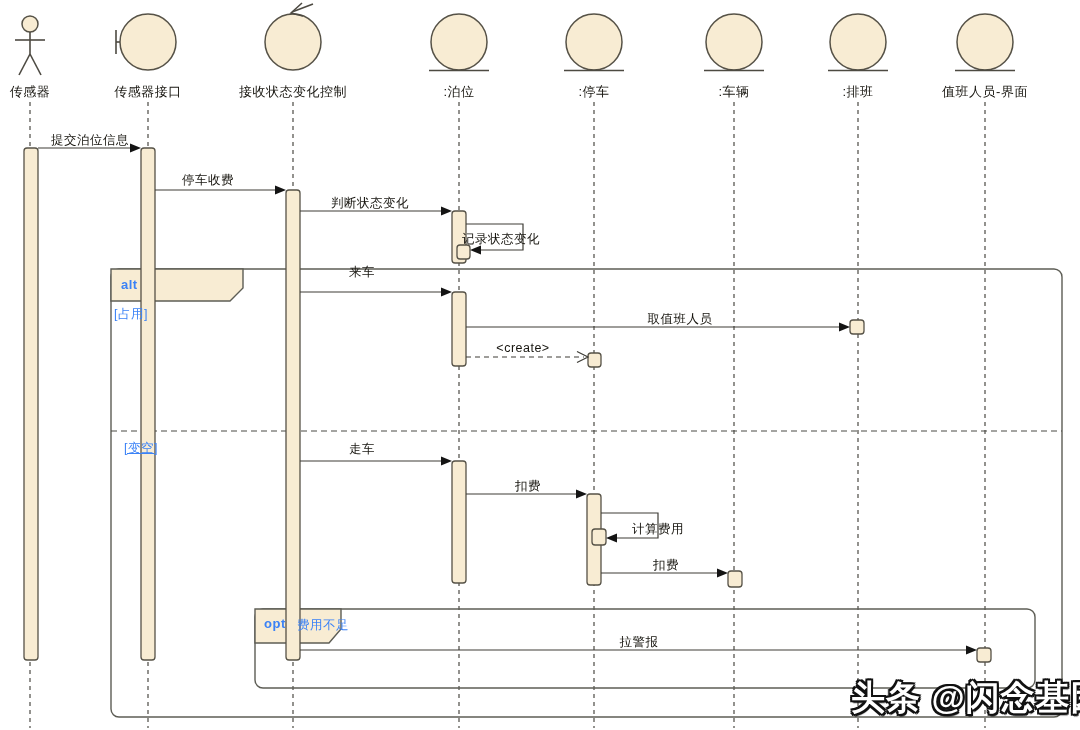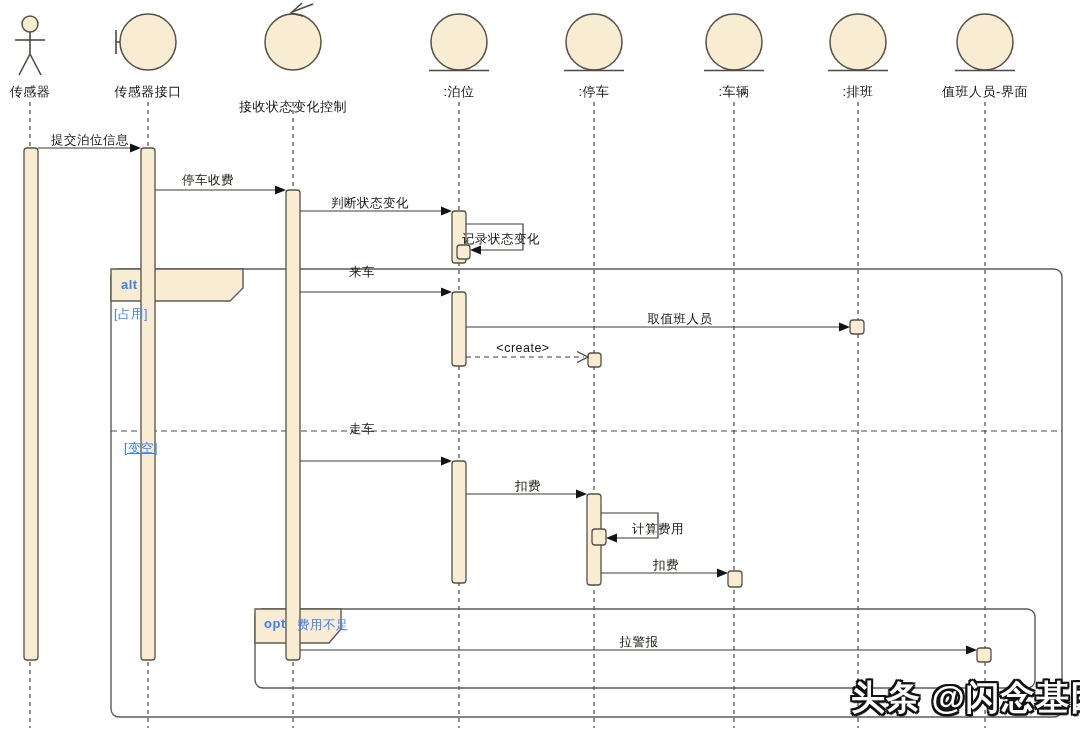--- a/index.html
+++ b/index.html
@@ -190,35 +190,35 @@
       </g>
       <g>
         <line class="msg" x1="300" y1="650" x2="967" y2="650"></line>
         <polygon class="head" points="977,650 966,645.5 966,654.5"></polygon>
       </g>
     </g>
   </svg>
 
   <div class="lbl plabel" style="left:30px;top:83px;">传感器</div>
   <div class="lbl plabel" style="left:148px;top:83px;">传感器接口</div>
-  <div class="lbl plabel" style="left:293px;top:83px;margin-top:15px;">接收状态变化控制</div>
+  <div class="lbl plabel" style="left:293px;top:83px;">接收状态变化控制</div>
   <div class="lbl plabel" style="left:459px;top:83px;">:泊位</div>
   <div class="lbl plabel" style="left:594px;top:83px;">:停车</div>
   <div class="lbl plabel" style="left:734px;top:83px;">:车辆</div>
   <div class="lbl plabel" style="left:858px;top:83px;">:排班</div>
   <div class="lbl plabel" style="left:985px;top:83px;">值班人员-界面</div>
 
   <div class="lbl" style="left:90px;top:132px;">提交泊位信息</div>
   <div class="lbl" style="left:208px;top:172px;">停车收费</div>
   <div class="lbl" style="left:370px;top:195px;">判断状态变化</div>
   <div class="lbl" style="left:501px;top:231px;">记录状态变化</div>
   <div class="lbl" style="left:362px;top:264px;">来车</div>
   <div class="lbl" style="left:656px;top:311px;margin-left:24px;">取值班人员</div>
   <div class="lbl" style="left:523px;top:341px;">&lt;create&gt;</div>
-  <div class="lbl" style="left:362px;top:421px;">走车</div>
+  <div class="lbl" style="left:362px;top:441px;">走车</div>
   <div class="lbl" style="left:528px;top:478px;">扣费</div>
   <div class="lbl" style="left:658px;top:521px;">计算费用</div>
   <div class="lbl" style="left:666px;top:557px;">扣费</div>
   <div class="lbl" style="left:639px;top:634px;">拉警报</div>
 
   <div class="lbl-left op" style="left:121px;top:277px;">alt</div>
   <div class="lbl-left" style="left:114px;top:306px;">[占用]</div>
   <div class="lbl-left" style="left:124px;top:440px;text-decoration:underline;">[变空]</div>
   <div class="lbl-left op" style="left:264px;top:616px;">opt</div>
   <div class="lbl-left" style="left:297px;top:617px;">费用不足</div>

